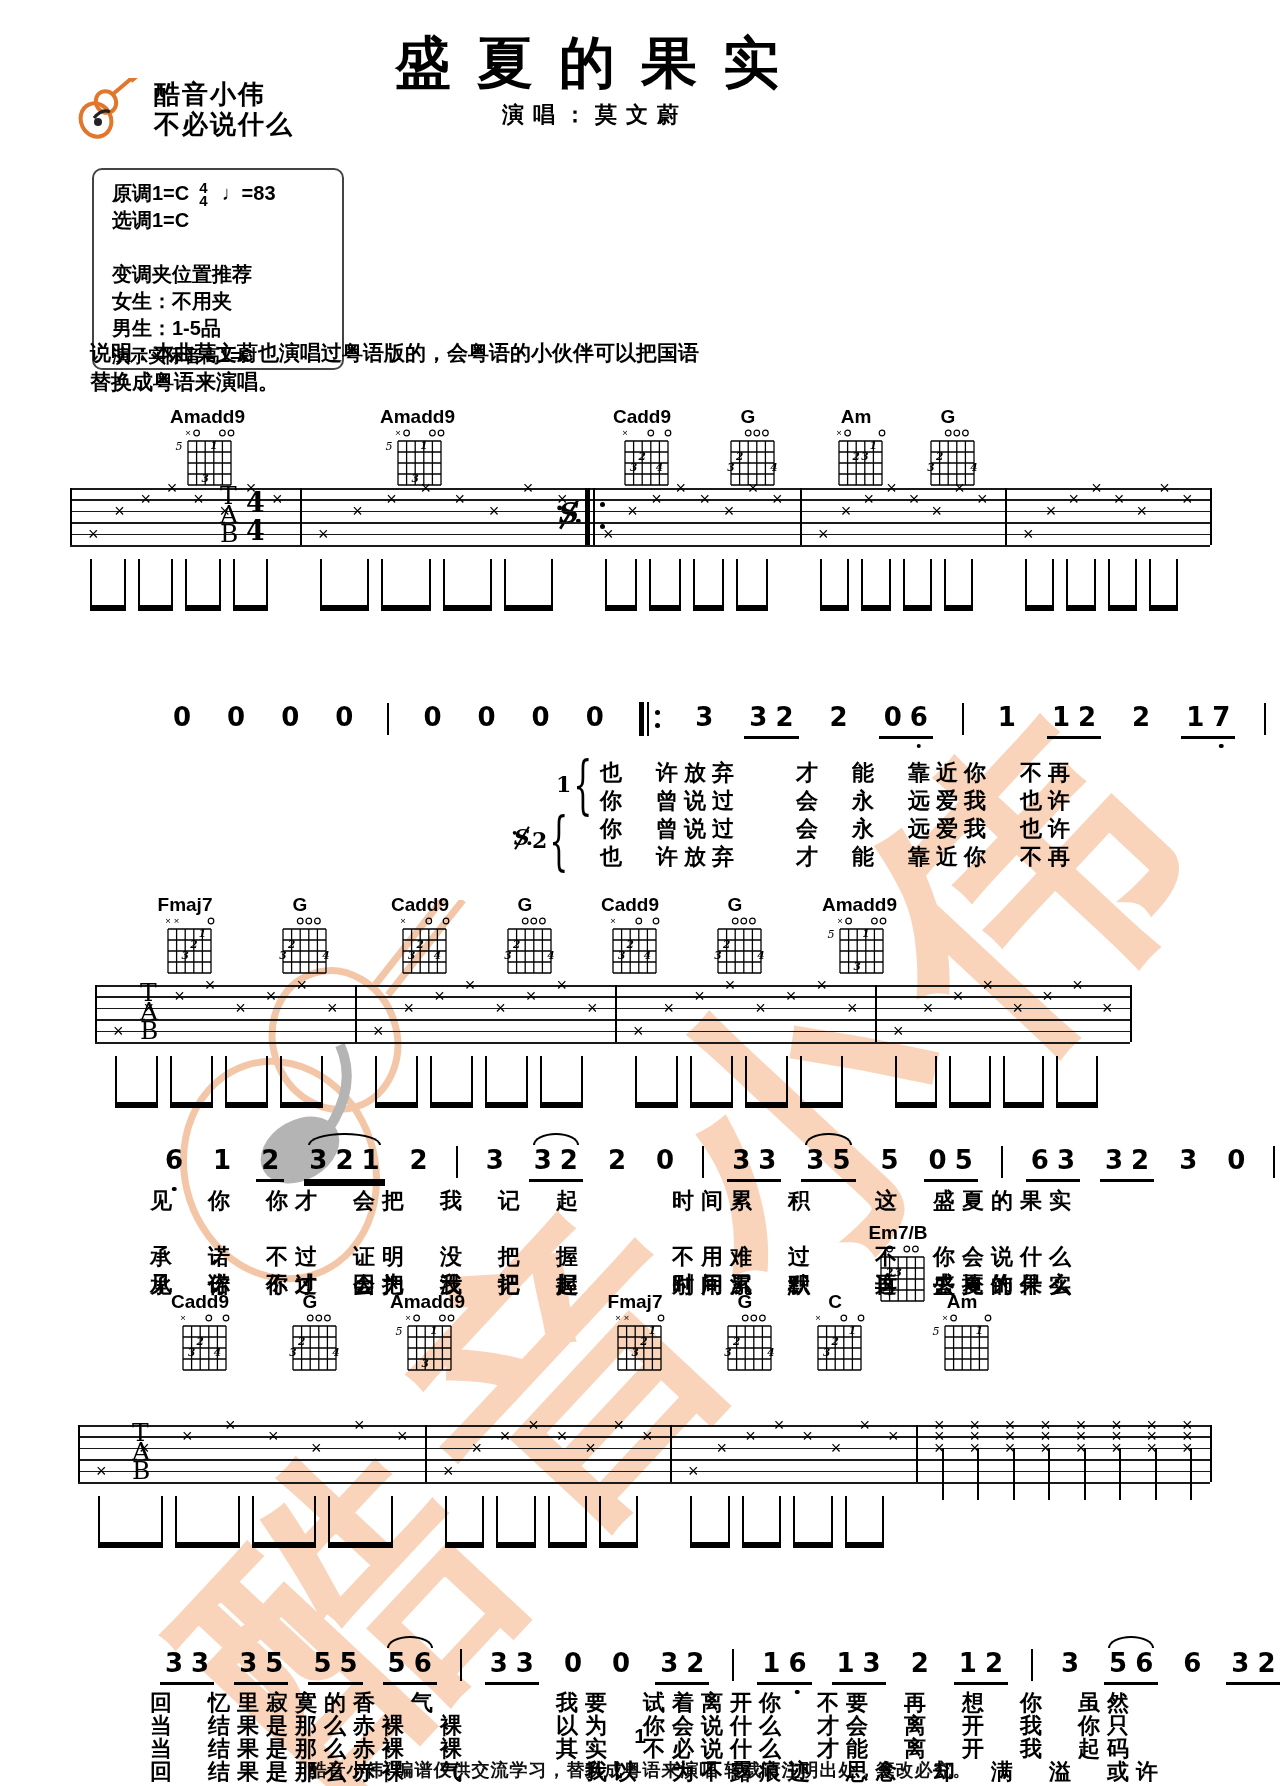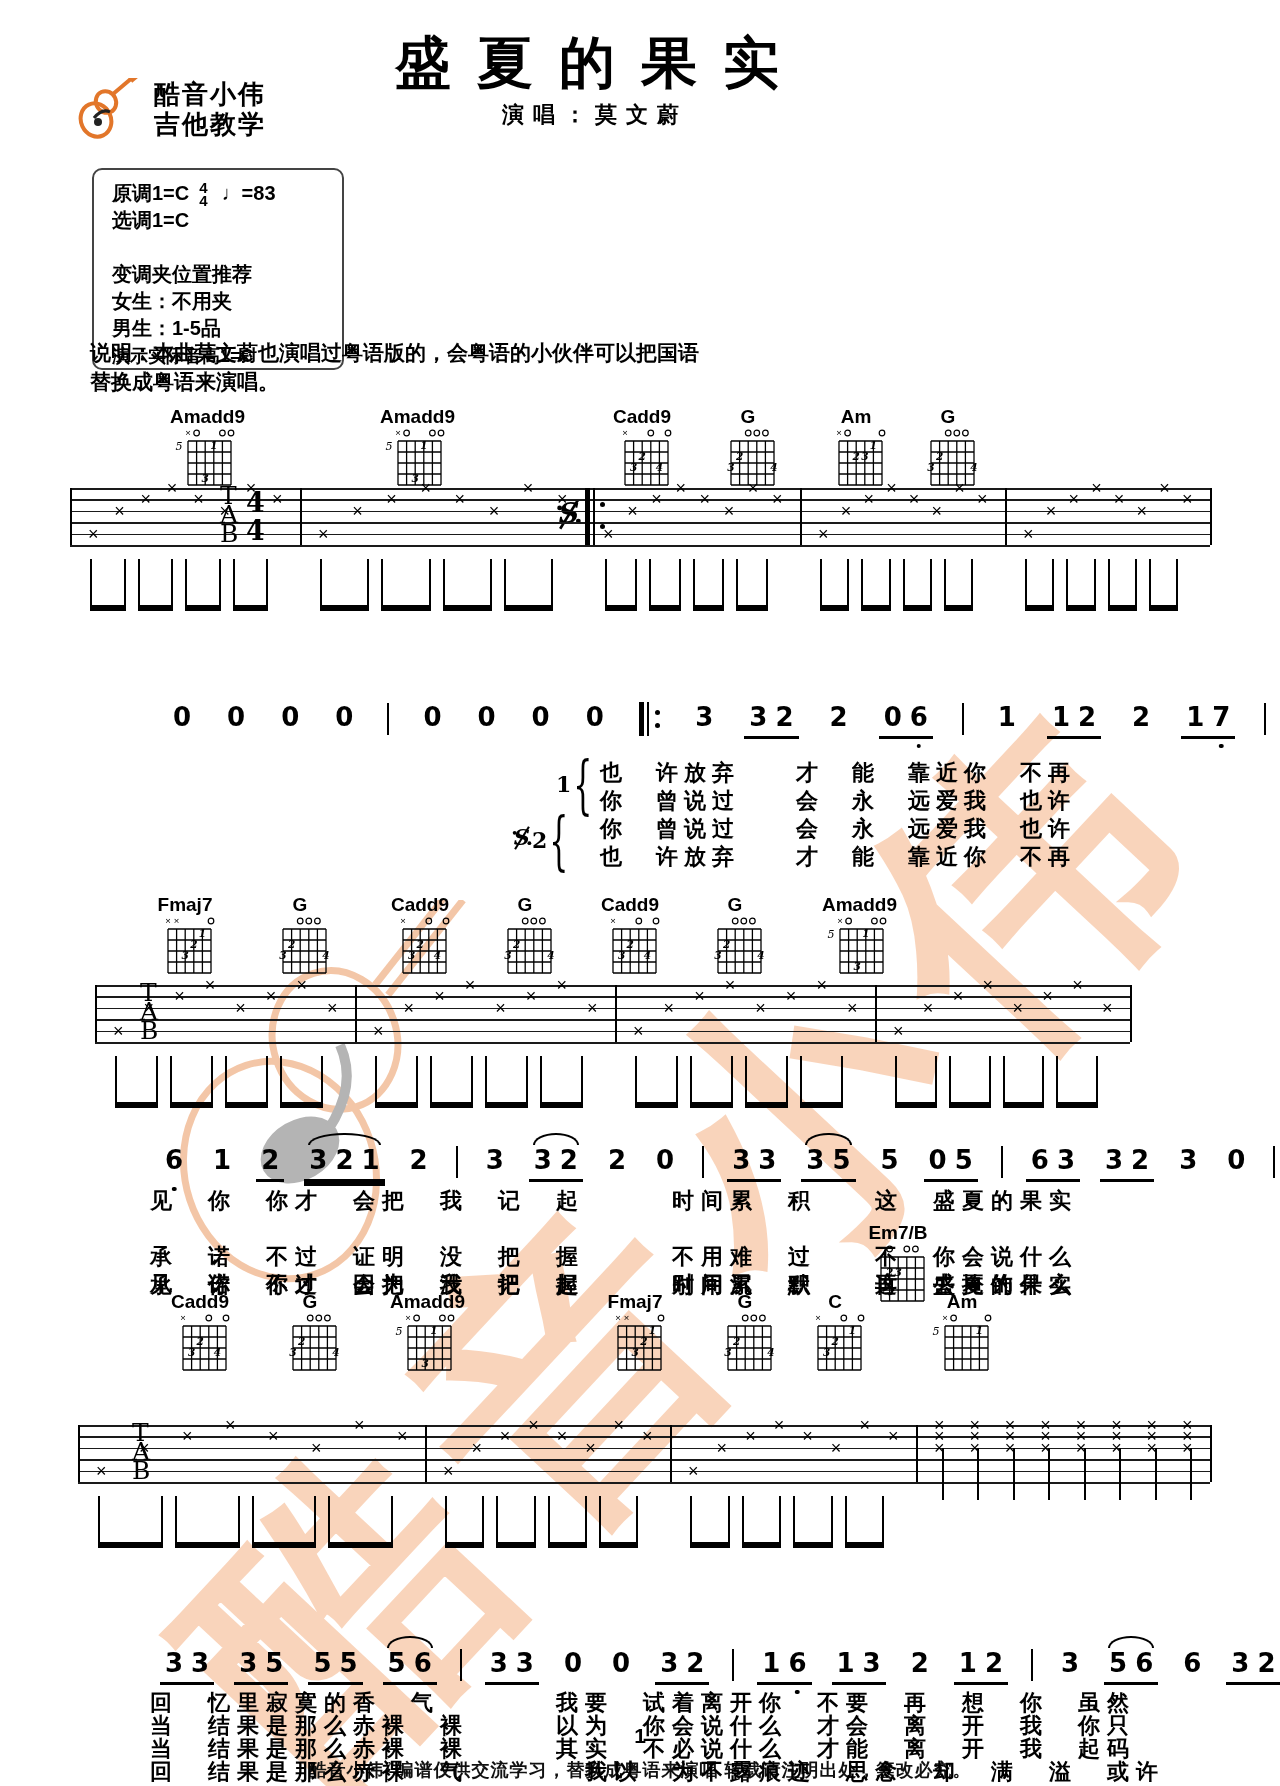--- a/index.html
+++ b/index.html
@@ -100,21 +100,21 @@
         <ellipse cx="22" cy="42" rx="15" ry="17" transform="rotate(-25 22 42)"></ellipse>
         <ellipse cx="32" cy="24" rx="10" ry="11" transform="rotate(-25 32 24)"></ellipse>
         <path d="M39 16 L58 0"></path>
       </g>
       <path d="M56 2 l6 -5" stroke="#e2762a" stroke-width="7"></path>
       <path d="M20 40 q8 -10 16 -6" stroke="#222" stroke-width="3" fill="none"></path>
       <circle cx="24" cy="44" r="4" fill="#222"></circle>
     </svg>
     <div class="ltxt">
       <div>酷音小伟</div>
-      <div>吉他教学</div>
+      <div>不必说什么</div>
     </div>
   </div>
 
   <div id="infobox" class="fg">
     <div class="row">
       <span>原调1=C</span>
       <span class="tsfrac">
         <span>4</span>
         <span>4</span>
       </span>

